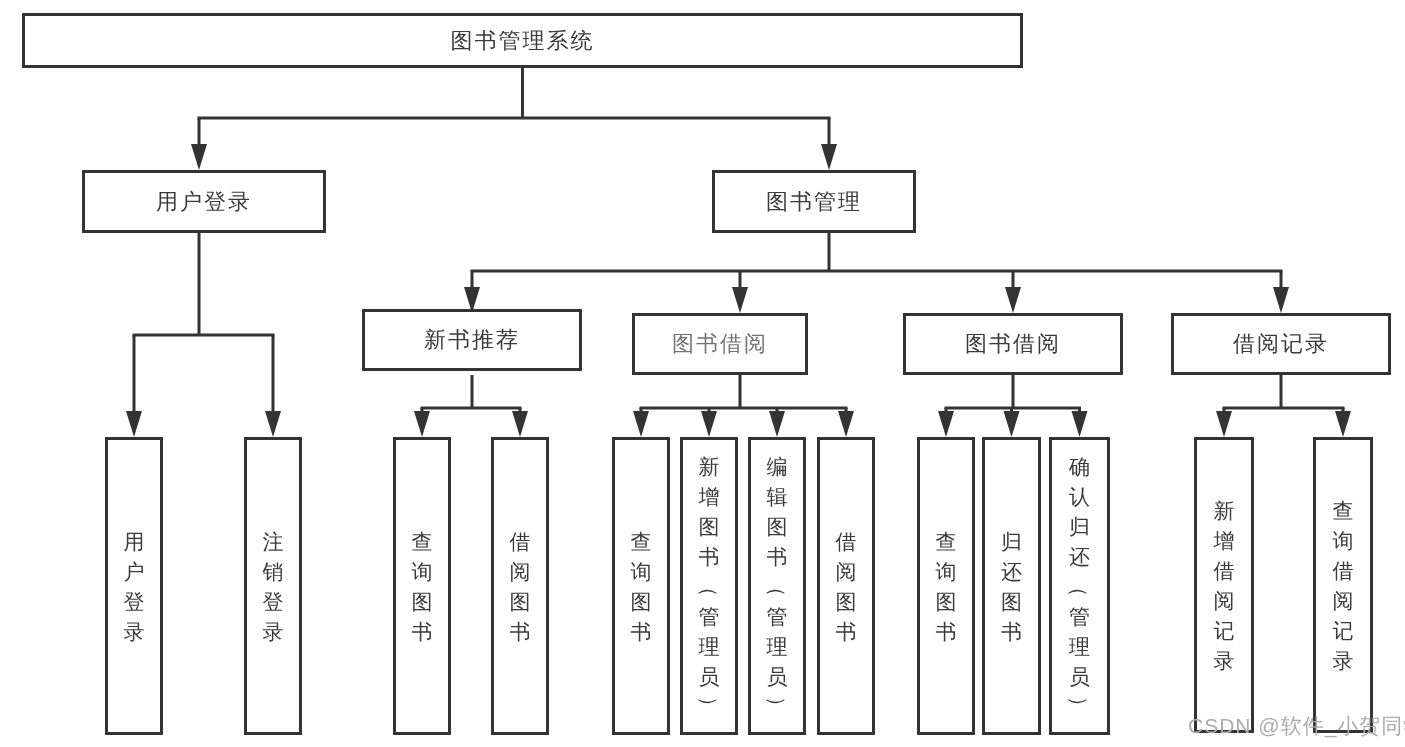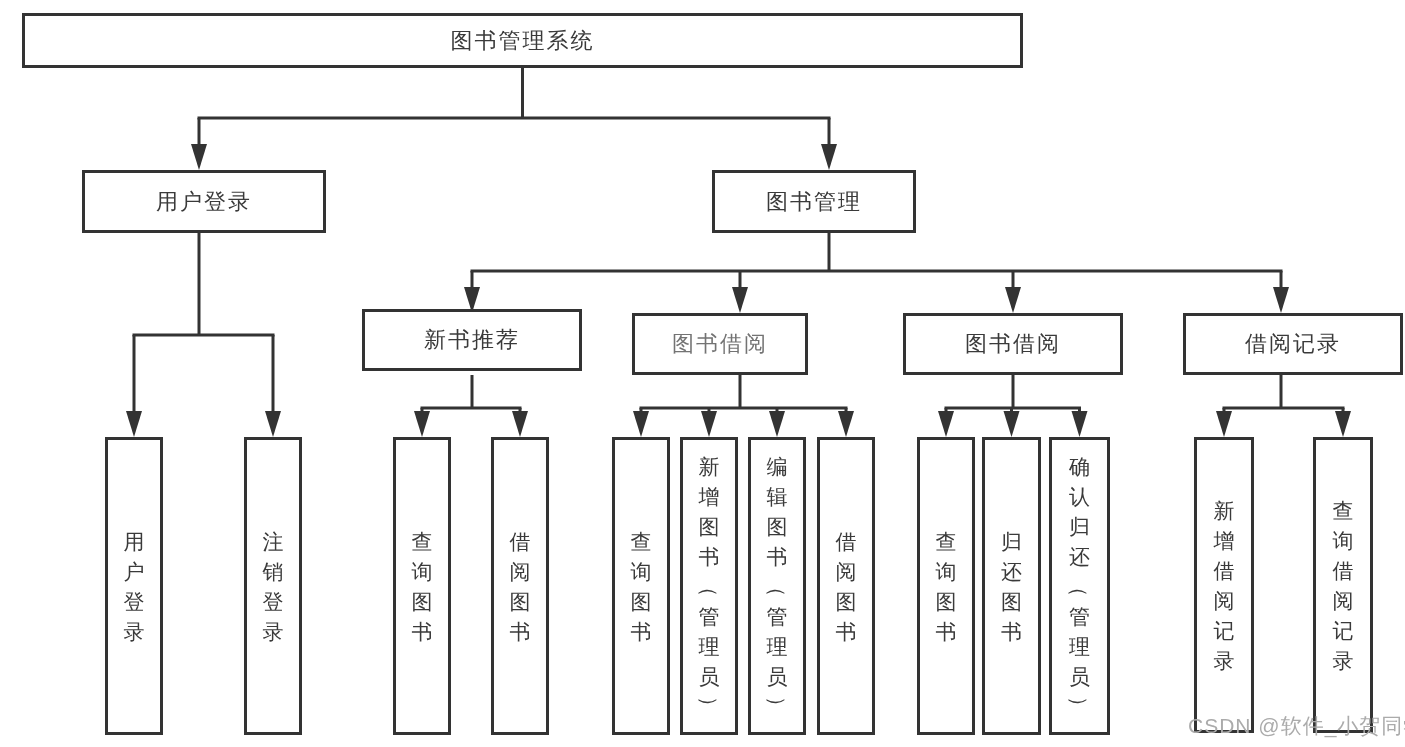--- a/index.html
+++ b/index.html
@@ -127,21 +127,21 @@
       </div>
       <div class="node h" style="left: 362px; top: 309px; width: 220px; height: 62px; border-color: rgb(51, 51, 51); background: rgb(255, 255, 255); color: rgb(58, 58, 58);">
         <span>新书推荐</span>
       </div>
       <div class="node h" style="left: 632px; top: 313px; width: 176px; height: 62px; border-color: rgb(51, 51, 51); background: rgb(255, 255, 255); color: #737373;">
         <span>图书借阅</span>
       </div>
       <div class="node h" style="left: 903px; top: 313px; width: 220px; height: 62px; border-color: rgb(51, 51, 51); background: rgb(255, 255, 255); color: rgb(58, 58, 58);">
         <span>图书借阅</span>
       </div>
-      <div class="node h" style="left: 1171px; top: 313px; width: 220px; height: 62px; border-color: rgb(51, 51, 51); background: rgb(255, 255, 255); color: rgb(58, 58, 58); margin-left: 12px;">
+      <div class="node h" style="left: 1171px; top: 313px; width: 220px; height: 62px; border-color: rgb(51, 51, 51); background: rgb(255, 255, 255); color: rgb(58, 58, 58);">
         <span>借阅记录</span>
       </div>
       <div class="node v" style="left: 105px; top: 437px; width: 58px; height: 298px; border-color: rgb(51, 51, 51); background: rgb(255, 255, 255); color: rgb(58, 58, 58);">
         <span class="ch">用</span>
         <span class="ch">户</span>
         <span class="ch">登</span>
         <span class="ch">录</span>
       </div>
       <div class="node v" style="left: 244px; top: 437px; width: 58px; height: 298px; border-color: rgb(51, 51, 51); background: rgb(255, 255, 255); color: rgb(58, 58, 58);">
         <span class="ch">注</span>

